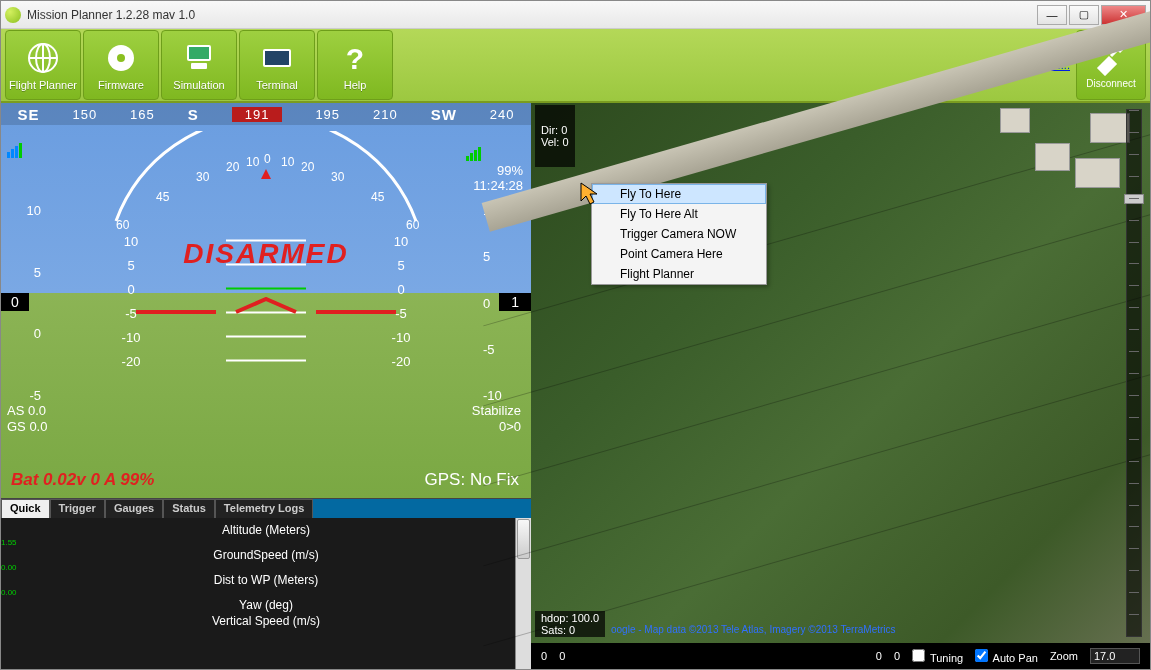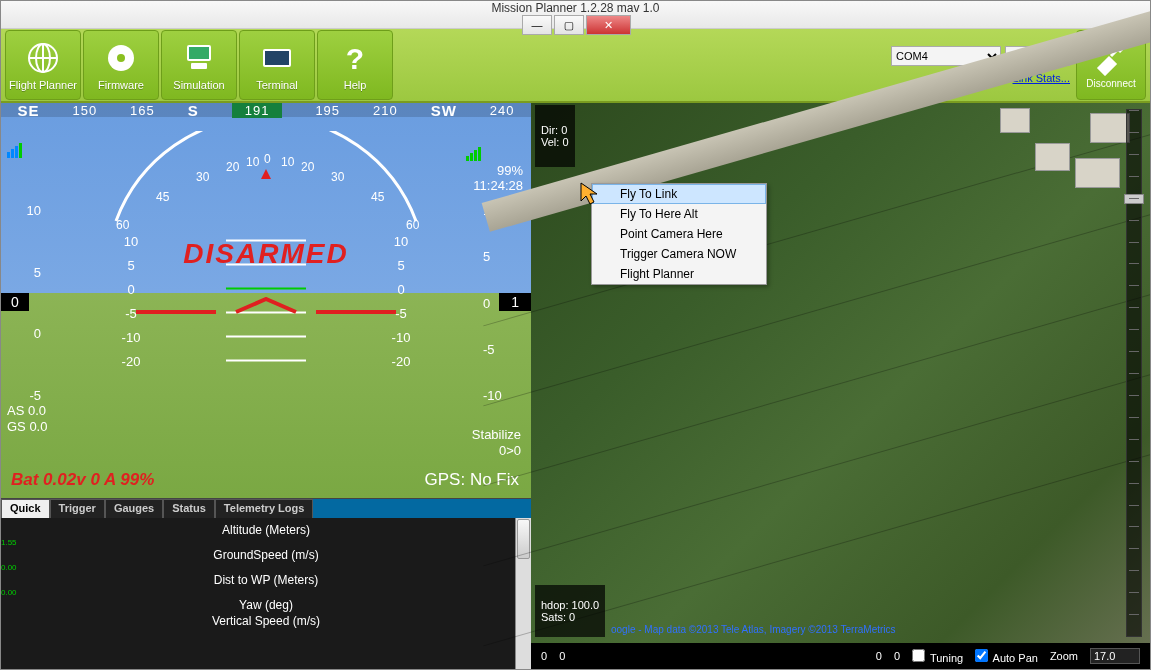--- a/index.html
+++ b/index.html
@@ -1,19 +1,19 @@
 <!DOCTYPE html>
 <html><head>
 <meta charset="utf-8">
 <style>
 * { box-sizing: border-box; margin: 0; padding: 0; font-family: "Segoe UI", Tahoma, sans-serif; }
 body { width: 1151px; height: 670px; background: #fff; overflow: hidden; border: 1px solid #888; }
 
 
-.titlebar { height: 28px; background: linear-gradient(#f8f8f8,#e8e8e8); display: flex; align-items: center; padding: 0 4px; border-bottom: 1px solid #ccc; flex-direction: column; }
+.titlebar { height: 28px; background: linear-gradient(#f8f8f8,#e8e8e8); display: flex; align-items: center; padding: 0 4px; border-bottom: 1px solid #ccc; }
 .titlebar .appicon { width: 16px; height: 16px; border-radius: 50%; background: radial-gradient(circle at 30% 30%, #d4f060, #8bc020); margin-right: 6px; }
 .titlebar .title { font-size: 12px; color: #333; flex: 1; }
 .winbtns { display: flex; }
 .winbtn { width: 30px; height: 20px; border: 1px solid #aaa; background: linear-gradient(#fafafa,#e4e4e4); margin-left: 2px; display: flex; align-items: center; justify-content: center; font-size: 11px; }
 .winbtn.close { background: linear-gradient(#e88,#c33); color: #fff; width: 45px; }
 
 
 .toolbar { height: 74px; background: linear-gradient(#b4d858,#9cc840); display: flex; align-items: center; padding: 2px 4px; border-bottom: 2px solid #7a9c20; }
 .tbtn { width: 76px; height: 70px; background: linear-gradient(#9ed040,#7fb820); border: 1px solid #6e9e1a; border-radius: 4px; margin-right: 2px; display: flex; flex-direction: column; align-items: center; justify-content: center; color: #fff; font-size: 10px; cursor: pointer; }
 .tbtn .ticon { width: 40px; height: 38px; display:flex; align-items:center; justify-content:center; }
@@ -33,30 +33,30 @@
 
 
 .hud { position: relative; width: 530px; height: 395px; overflow: hidden; }
 .sky { position:absolute; inset:0; background: linear-gradient(#6a9de0 0%, #7aa8e4 48%, #8cb455 48%, #7aa843 100%); }
 .pitch-ladder { position:absolute; left:50%; top:50%; transform:translate(-50%,-50%); width:300px; text-align:center; }
 .pitch-ladder .rung { color:#fff; font-size:13px; display:flex; justify-content:space-between; align-items:center; margin: 9px 0; }
 .pitch-ladder .rung .ln { width:80px; border-top:2px solid #fff; }
 .pitch-ladder .rung .val { width:30px; }
 .horizon-indicator { position:absolute; left:50%; top:49%; transform:translateX(-50%); }
 .horizon-indicator svg { display:block; }
-.compass { position:absolute; top:0; left:0; right:0; height:14px; background:rgba(0,0,0,.15); color:#fff; display:flex; align-items:center; justify-content:space-around; font-size:13px; letter-spacing:1px; }
+.compass { position:absolute; top:0; left:0; right:0; height:22px; background:rgba(0,0,0,.15); color:#fff; display:flex; align-items:center; justify-content:space-around; font-size:13px; letter-spacing:1px; }
 .compass span.card { font-size:15px; font-weight:bold; }
 .roll-arc { position:absolute; top:28px; left:50%; transform:translateX(-50%); }
 .disarmed { position:absolute; top:135px; left:50%; transform:translateX(-50%); color:#e02020; font-size:28px; font-weight:bold; font-style:italic; letter-spacing:2px; }
 .speed-tape { position:absolute; left:4px; top:100px; width:36px; height:200px; color:#fff; font-size:13px; display:flex; flex-direction:column; justify-content:space-between; align-items:flex-end; }
 .alt-tape { position:absolute; right:4px; top:100px; width:44px; height:200px; color:#fff; font-size:13px; display:flex; flex-direction:column; justify-content:space-between; align-items:flex-start; }
 .speed-box { position:absolute; left:0; top:190px; background:#000; color:#fff; padding:1px 10px; font-size:14px; }
 .alt-box { position:absolute; right:0; top:190px; background:#000; color:#fff; padding:1px 12px; font-size:14px; }
 .hud-tl { position:absolute; left:6px; top:300px; color:#fff; font-size:13px; line-height:16px; }
-.hud-tr { position:absolute; right:10px; top:300px; color:#fff; font-size:13px; text-align:right; line-height:16px;margin-top:24px; }
+.hud-tr { position:absolute; right:10px; top:300px; color:#fff; font-size:13px; text-align:right; line-height:16px; }
 .hud-time { position:absolute; right:8px; top:60px; color:#fff; font-size:13px; text-align:right; }
 .hud-bl { position:absolute; left:10px; bottom:8px; color:#e02020; font-size:17px; font-weight:bold; font-style:italic; }
 .hud-br { position:absolute; right:12px; bottom:8px; color:#fff; font-size:17px; }
 .sigbars { position:absolute; display:flex; align-items:flex-end; gap:1px; }
 .sigbars .b { width:3px; background:#0c0; }
 
 
 .tabs { height:20px; background:#0369a1; display:flex; border-top:1px solid #444;font-weight:bold; }
 .tab { background:#222; color:#ccc; font-size:11px; padding:2px 8px; border:1px solid #555; border-bottom:none; cursor:pointer; }
 .tab.active { background:#f0f0f0; color:#000; }
@@ -69,21 +69,21 @@
 
 
 .map { position:absolute; inset:0; background:
   linear-gradient(135deg, #2d4a1e 0%, #3a5d2a 30%, #4a6d35 55%, #3d5a28 80%, #6b7255 100%);
 }
 .road { position:absolute; width:140%; height:30px; background:linear-gradient(#c8c4b4,#a8a494); top:-20px; left:-10%; transform:rotate(-16deg); }
 .buildings { position:absolute; right:0; top:0; width:280px; height:150px; }
 .bld { position:absolute; background:#d8d4c8; border:1px solid #999; }
 .field-line { position:absolute; width:120%; height:1px; background:rgba(0,0,0,.25); transform:rotate(-16deg); }
 .map-overlay-tl { position:absolute; top:2px; left:4px; background:rgba(0,0,0,.7); color:#fff; font-size:11px; padding:19px 6px; }
-.map-overlay-bl { position:absolute; bottom:32px; left:4px; background:rgba(0,0,0,.7); color:#fff; font-size:11px; padding:14px 6px; }
+.map-overlay-bl { position:absolute; bottom:32px; left:4px; background:rgba(0,0,0,.7); color:#fff; font-size:11px; padding:1px 6px; }
 .map-attr { position:absolute; bottom:34px; left:80px; color:#3070ff; font-size:10px; }
 .map-bottom { position:absolute; bottom:0; left:0; right:0; height:26px; background:#000; color:#fff; display:flex; align-items:center; gap:12px; padding:0 10px; font-size:11px; }
 .map-bottom input[type=checkbox] { margin-right:2px; }
 .map-bottom .zoomval { width:50px; background:#222; border:1px solid #555; color:#fff; font-size:11px; padding:1px 3px; }
 .vslider { position:absolute; right:8px; top:6px; bottom:32px; width:16px; background:rgba(0,0,0,.6); border:1px solid #333; }
 .vslider .tick { position:absolute; left:2px; right:2px; height:1px; background:#666; }
 .vslider .handle { position:absolute; left:-3px; right:-3px; height:10px; background:#ccc; border:1px solid #888; top:16%; }
 
 
 .ctxmenu { position:absolute; left:60px; top:80px; width:176px; background:#f4f4f4; border:1px solid #999; box-shadow:2px 2px 4px rgba(0,0,0,.3); font-size:12px; }
@@ -147,45 +147,41 @@
   <div class="tbtn">
     <div class="ticon">
         <svg width="40" height="34">
           <text x="20" y="28" text-anchor="middle" font-size="30" fill="#fff" font-weight="bold">?</text>
         </svg>
       </div>
     <div class="tlabel">Help</div>
   </div>
   <div class="toolbar-spacer"></div>
   <div class="conn-panel">
-    <div class="conn-row">
-      <select><option>COM4</option></select>
-      <select class="baud"><option>115200</option></select>
-    </div>
     <a class="linkstats">Link Stats...</a>
   </div>
   <div class="disconnect-btn">
     <div class="ticon"><svg width="40" height="34">
           <path d="M8 26 l10-10 6 6 -10 10z M20 14 l6-6 m2 2 l6-6 m-10 2 l-2-2" stroke="#fff" stroke-width="3" fill="#fff"></path>
         </svg></div>
     <div>Disconnect</div>
   </div>
 </div>
 
 <div class="main">
   <div class="left">
     <div class="hud">
       <div class="sky"></div>
 
       <div class="compass">
         <span class="card">SE</span>
         <span>150</span>
         <span>165</span>
         <span class="card">S</span>
-        <span style="background:#15803d;padding:0 13px">191</span>
+        <span style="background:#b91c1c;padding:0 13px">191</span>
         <span>195</span>
         <span>210</span>
         <span class="card">SW</span>
         <span>240</span>
       </div>
 
       <svg class="roll-arc" width="360" height="100">
         <path d="M30 90 A160 160 0 0 1 330 90" stroke="#fff" stroke-width="3" fill="none"></path>
         <text x="30" y="98" fill="#fff" font-size="12">60</text>
         <text x="70" y="70" fill="#fff" font-size="12">45</text>
@@ -331,24 +327,24 @@
       <div>Dir: 0</div>
       <div>Vel: 0</div>
     </div>
     <div class="map-overlay-bl">
       <div>hdop: 100.0</div>
       <div>Sats: 0</div>
     </div>
     <div class="map-attr">oogle - Map data ©2013 Tele Atlas, Imagery ©2013 TerraMetrics</div>
 
     <div class="ctxmenu">
-      <div class="mi hover">Fly To Link</div>
+      <div class="mi hover">Fly To Here</div>
       <div class="mi">Fly To Here Alt</div>
+      <div class="mi">Trigger Camera NOW</div>
       <div class="mi">Point Camera Here</div>
-      <div class="mi">Trigger Camera NOW</div>
       <div class="mi">Flight Planner</div>
     </div>
     <svg class="cursor-img" width="26" height="26">
       <polygon points="2,2 2,20 7,15 11,23 15,21 11,13 18,13" fill="#ffb030" stroke="#000" stroke-width="1"></polygon>
     </svg>
 
     <div class="vslider">
       <div class="handle"></div>
     <div class="tick" style="top: 0%;"></div>
         <div class="tick" style="top: 4.16667%;"></div>

